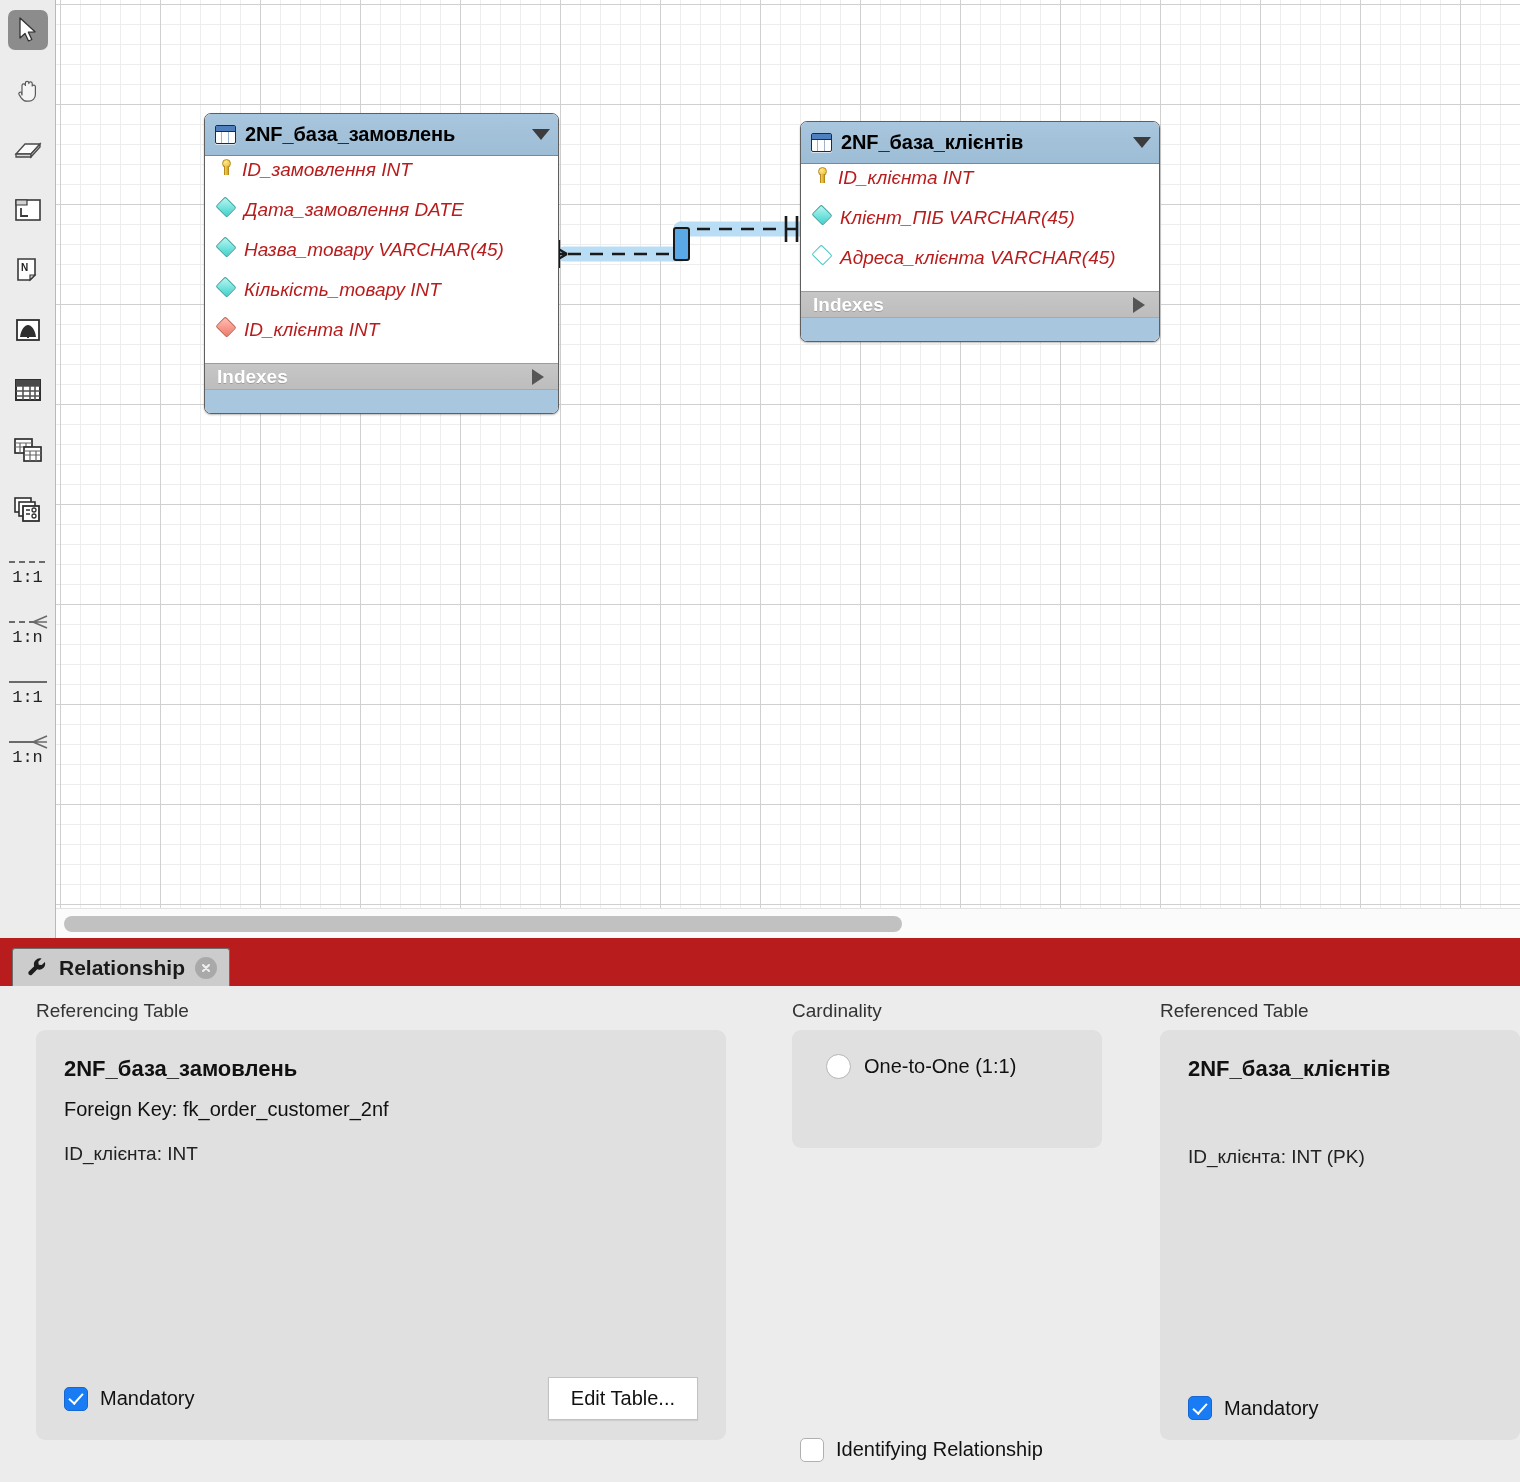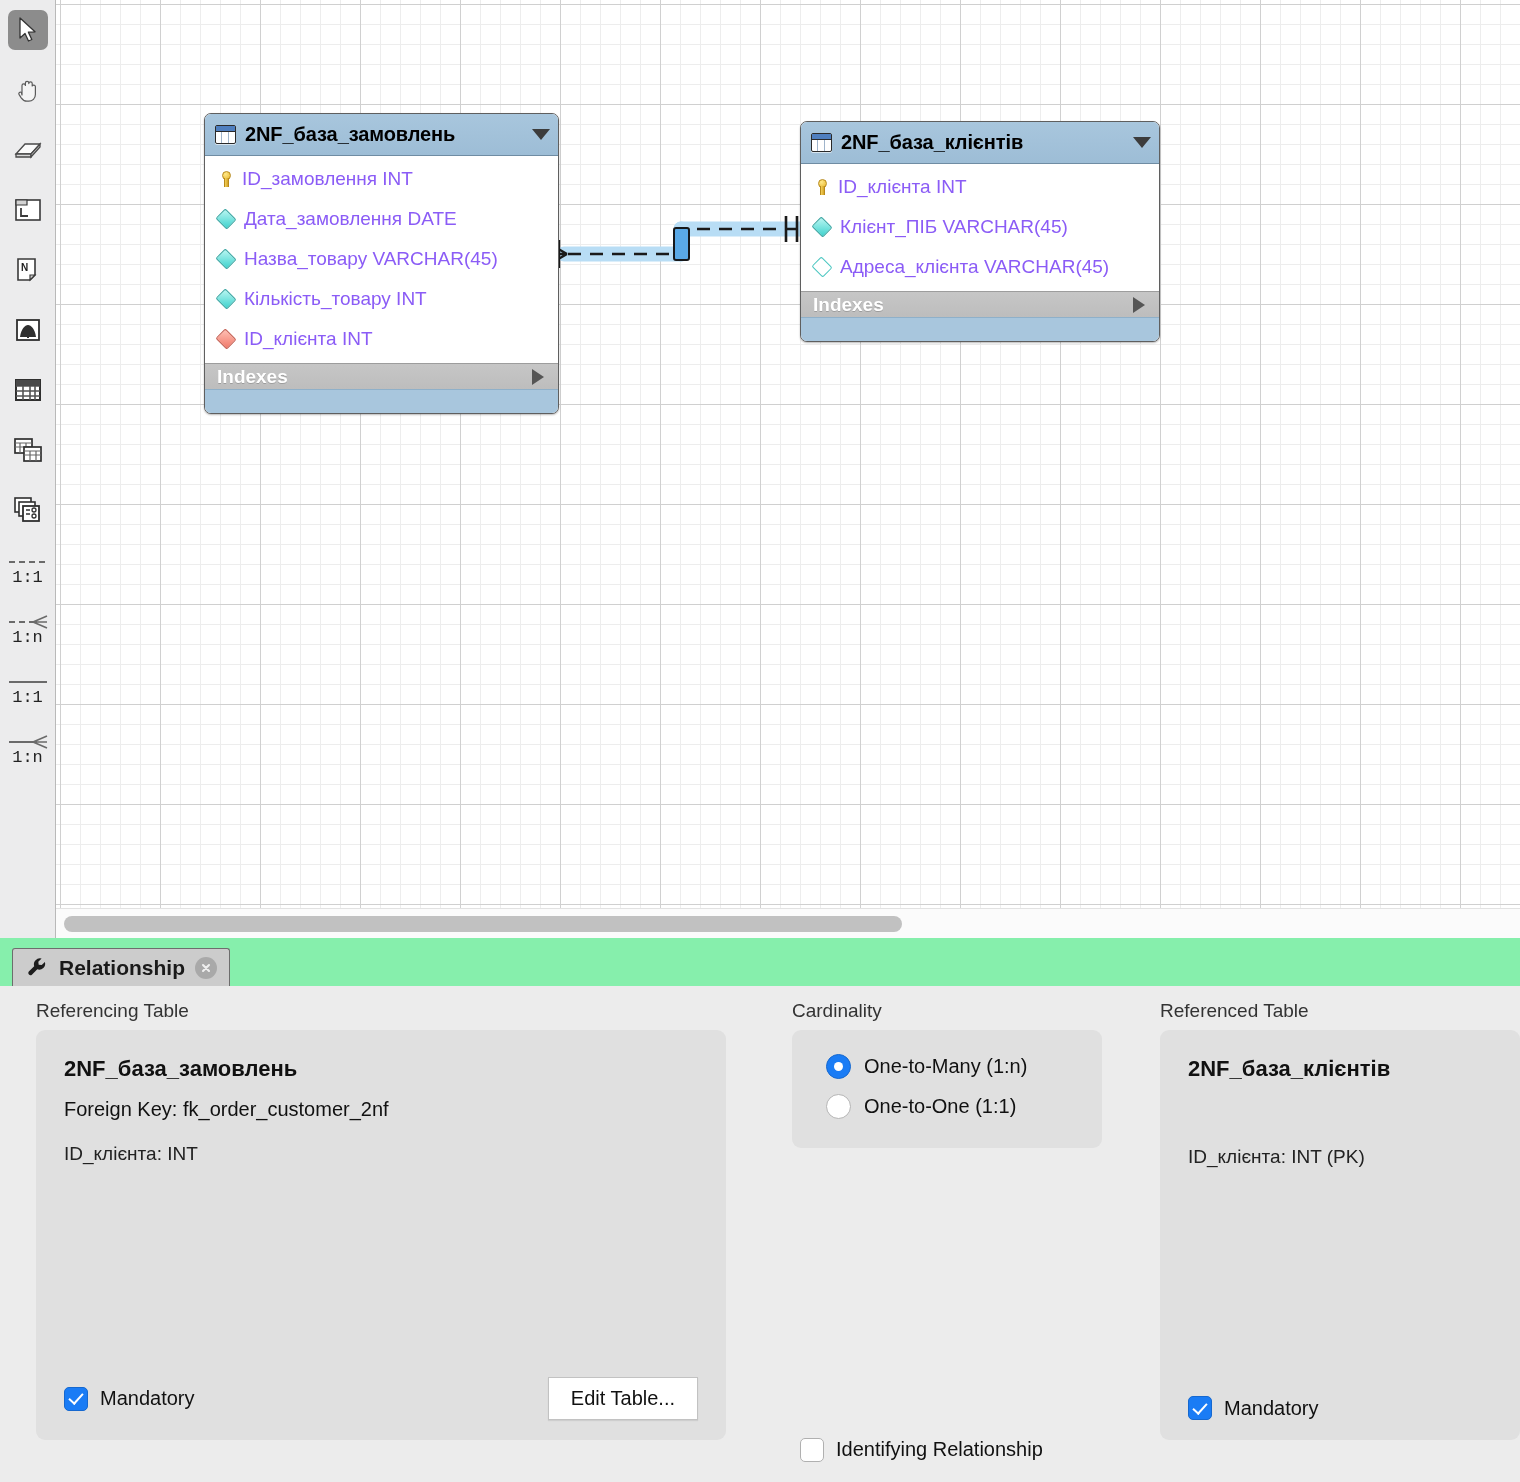--- a/index.html
+++ b/index.html
@@ -113,23 +113,23 @@
   }
   .hdr-caret {
     width: 0; height: 0; flex: 0 0 auto;
     border-left: 9px solid transparent;
     border-right: 9px solid transparent;
     border-top: 11px solid #3c3c3c;
     margin-left: 6px;
   }
   .eer-cols { background: #fff; padding: 3px 0 4px 0; }
   .eer-col {
-    display: flex; align-items: center; gap: 9px;
+    display: flex; gap: 9px;
     height: 40px; padding: 0 10px 0 12px;
-    font-size: 19px; color: #8b5cf6; white-space: nowrap;
+    font-size: 19px; color: #b91c1c; white-space: nowrap; font-style: italic;
   }
   .gl { flex: 0 0 16px; width: 16px; height: 16px; position: relative; }
   
   .gl.key::before {
     content: ""; position: absolute; left: 5px; top: 0;
     width: 7px; height: 7px; border-radius: 50%;
     background: radial-gradient(circle at 35% 30%, #ffe98a, #e8b62c);
     border: 1px solid #b7891b;
   }
   .gl.key::after {
@@ -174,21 +174,21 @@
   
   .connector { position: absolute; left: 0; top: 0; pointer-events: none; }
 
   
   .dock {
     position: absolute; left: 0; top: 938px;
     width: 1520px; height: 544px;
     background: #ececec;
   }
   .dock-tabstrip {
-    height: 48px; background: #86efac;
+    height: 48px; background: #b91c1c;
     display: flex; align-items: flex-end;
     padding-left: 12px;
   }
   .dock-tab {
     height: 38px;
     background: #cccccc;
     border: 1px solid #6d6d6d;
     border-bottom: none;
     border-radius: 3px 3px 0 0;
     display: flex; align-items: center; gap: 10px;
@@ -530,24 +530,20 @@
             </div>
             <button class="btn">Edit Table...</button>
           </div>
         </div>
       </div>
 
       <div class="col-cardinality">
         <div class="sect-label">Cardinality</div>
         <div class="panel-box">
           <div class="radio-row">
-            <span class="radio on"></span>
-            <span class="radio-label">One-to-Many (1:n)</span>
-          </div>
-          <div class="radio-row">
             <span class="radio"></span>
             <span class="radio-label">One-to-One (1:1)</span>
           </div>
         </div>
       </div>
 
       <div class="identifying-row">
         <span class="chkbox"></span>
         <span class="chk-label">Identifying Relationship</span>
       </div>

